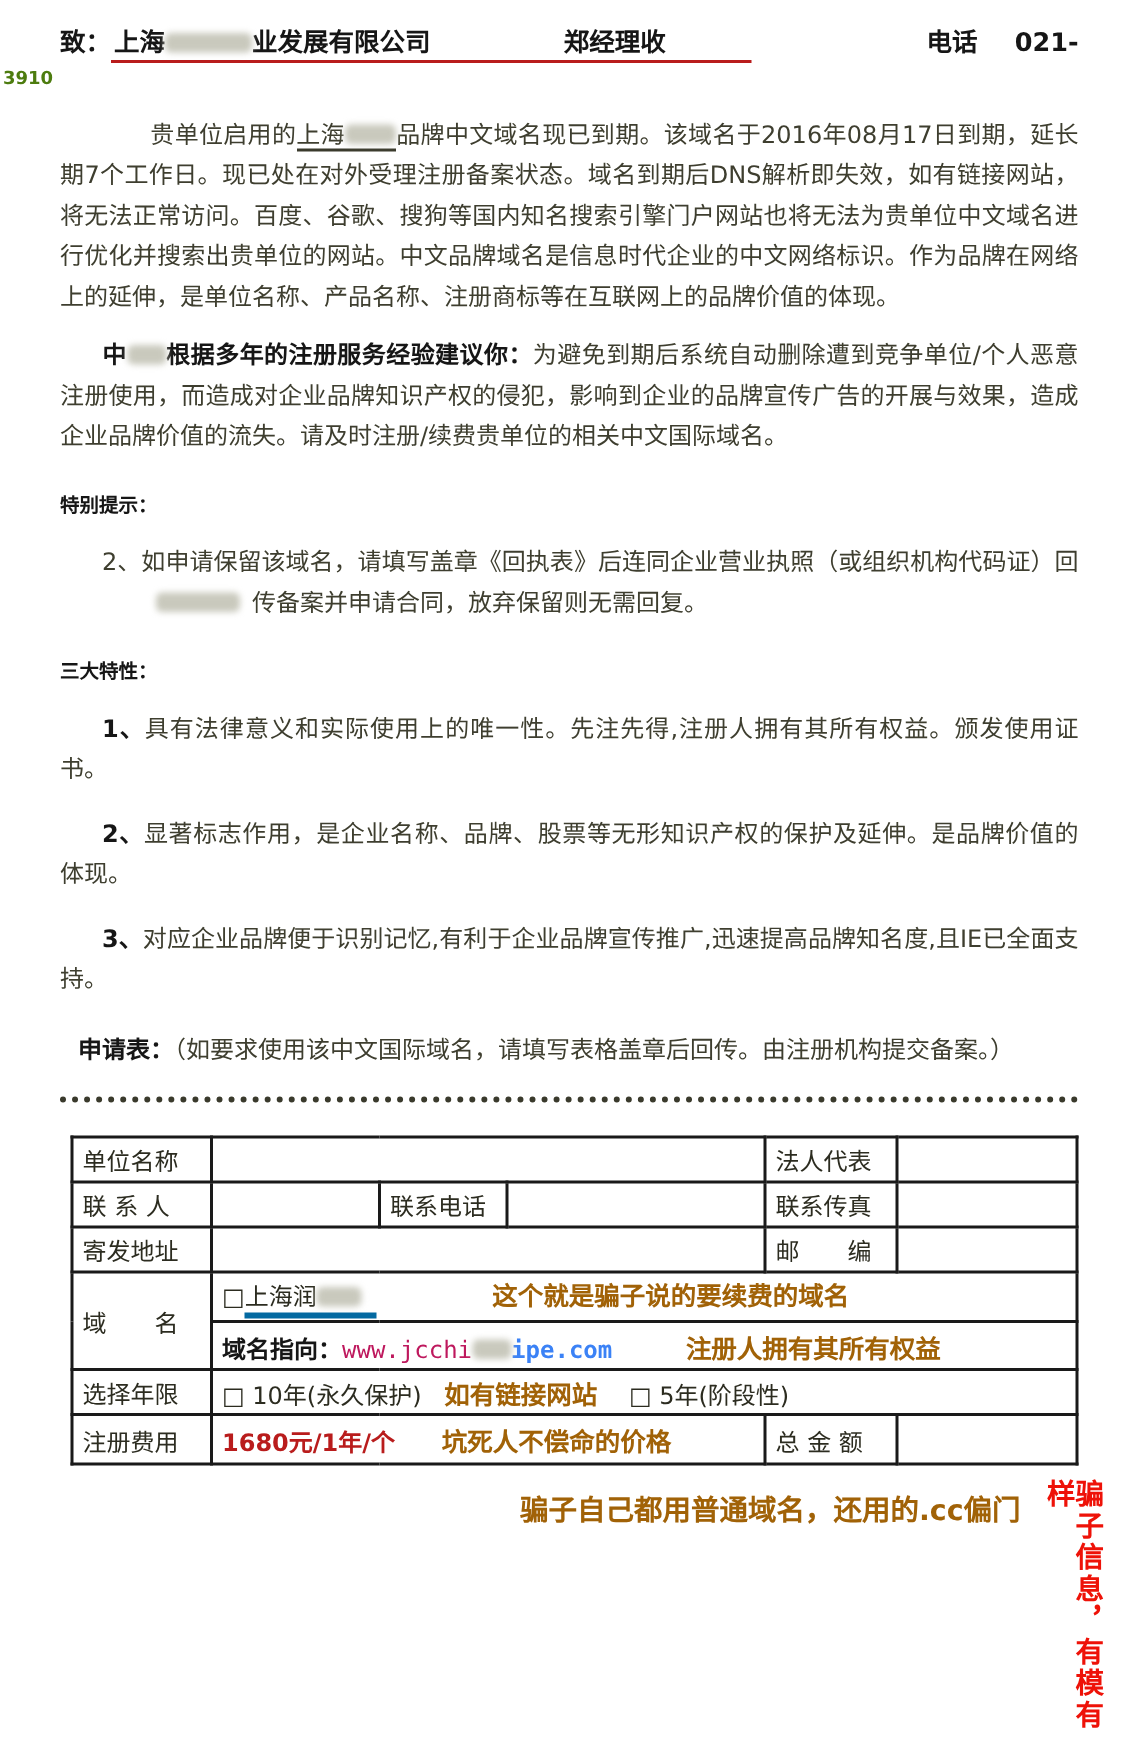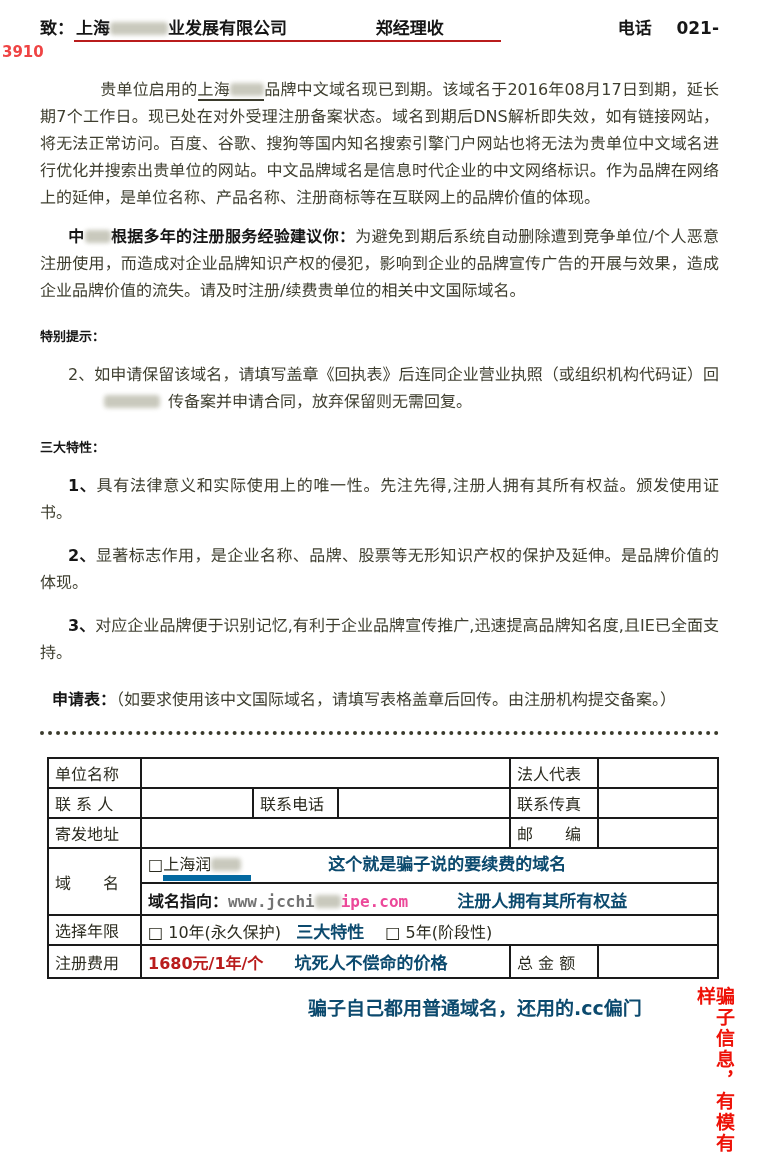--- a/index.html
+++ b/index.html
@@ -18,39 +18,39 @@
   .bold-black{color:#161616;font-weight:bold;}
   
   .cen{
     display:inline-block;height:13px;border-radius:4px;
     background:#c9c9bd;filter:blur(2px);vertical-align:-1px;
   }
   
   .hdr{display:flex;align-items:baseline;font-size:17px;}
   .hdr .uline{border-bottom:2px solid #b91c1c;display:inline-block;padding:0 6px 1px 2px;}
   .hdr .phone{margin-left:auto;white-space:nowrap;}
-  .wrapnum{margin-left:-38px;font-weight:bold;color:#ef4444;font-size:15px;line-height:20px;}
+  .wrapnum{margin-left:-38px;font-weight:bold;color:#4d7c0f;font-size:12px;line-height:20px;}
   
   p.body{line-height:27px;margin:10px 0 0 0;text-align:justify;}
   h3.sec{font-size:13px;color:#161616;margin:22px 0 0 0;}
   .item-hang{line-height:27px;margin:16px 0 0 0;padding-left:56px;text-indent:-28px;text-align:justify;}
   .item-first{line-height:27px;margin:16px 0 0 0;text-indent:28px;text-align:justify;}
   .apply-line{line-height:27px;margin:20px 0 0 12px;}
   .dotted{border-bottom:4px dotted #3a3a2c;height:2px;margin:16px 0 0 0;}
   
   table.form{
     border-collapse:collapse;margin:22px 0 0 7px;width:670px;
     table-layout:fixed;font-size:16px;color:#2c2c20;
   }
   table.form td{
     border:2px solid #1a1a1a;padding:1px 6px;height:26px;
     overflow:hidden;white-space:nowrap;
   }
-  .dn-line{border-bottom:6px solid #0369a1;display:inline-block;padding:0 10px 0 0;}
-  .rednote{color:#0c4a6e;font-weight:bold;font-size:17px;}
+  .dn-line{border-bottom:4px solid #0369a1;display:inline-block;padding:0 10px 0 0;}
+  .rednote{color:#a16207;font-weight:bold;font-size:17px;text-align:center;}
   .banner{margin:14px 0 0 268px;font-size:19px;}
   .vnote{
     position:absolute;right:26px;top:986px;
     writing-mode:vertical-rl;
     color:#ee1208;font-weight:bold;font-size:19px;
     letter-spacing:2px;line-height:1;
   }
 </style>
 </head>
 <body>
@@ -121,30 +121,30 @@
     </tr>
     <tr>
       <td rowspan="2" style="height:58px">域　　名</td>
       <td colspan="5" style="height:28px">
         <span>□</span><span class="dn-line"><span>上海润</span><span class="cen" style="width:30px"></span></span>
         <span class="rednote" style="margin-left:72px">这个就是骗子说的要续费的域名</span>
       </td>
     </tr>
     <tr>
       <td colspan="5" style="height:28px">
-        <span class="bold-black">域名指向：</span><span style="font-family:'DejaVu Sans Mono',monospace;font-weight:bold;color:#737373">www.jcchi</span><span class="cen" style="width:26px"></span><span style="font-family:'DejaVu Sans Mono',monospace;font-weight:bold;color:#ec4899">ipe.com</span>
+        <span class="bold-black">域名指向：</span><span style="font-family:'DejaVu Sans Mono',monospace;font-weight:normal;color:#be185d">www.jcchi</span><span class="cen" style="width:26px"></span><span style="font-family:'DejaVu Sans Mono',monospace;font-weight:bold;color:#3b82f6">ipe.com</span>
         <span class="rednote" style="margin-left:44px">注册人拥有其所有权益</span>
       </td>
     </tr>
     <tr>
       <td>选择年限</td>
       <td colspan="5">
         <span>□</span>
         <span>10年(永久保护)</span>
-        <span class="rednote" style="margin:0 16px 0 10px">三大特性</span>
+        <span class="rednote" style="margin:0 16px 0 10px">如有链接网站</span>
         <span>□</span>
         <span>5年(阶段性)</span>
       </td>
     </tr>
     <tr>
       <td style="height:29px">注册费用</td>
       <td colspan="3">
         <span style="font-weight:bold;color:#b91c1c">1680元/1年/个</span>
         <span class="rednote" style="margin-left:26px">坑死人不偿命的价格</span>
       </td>

